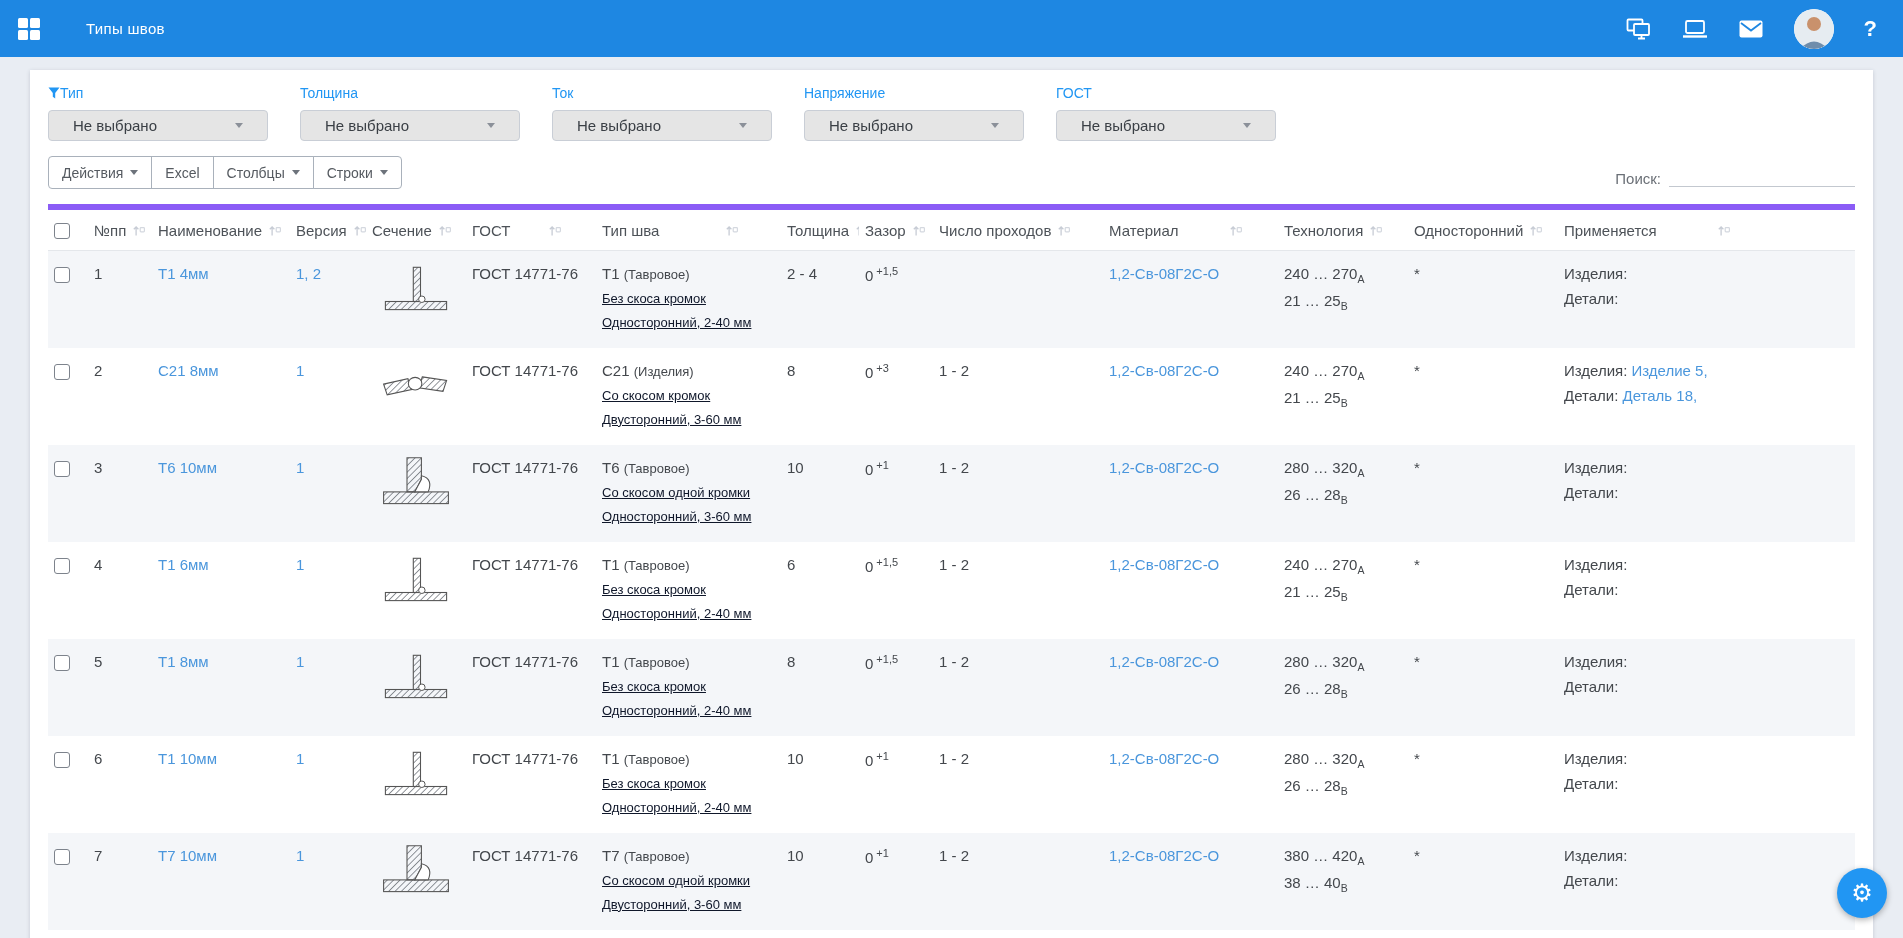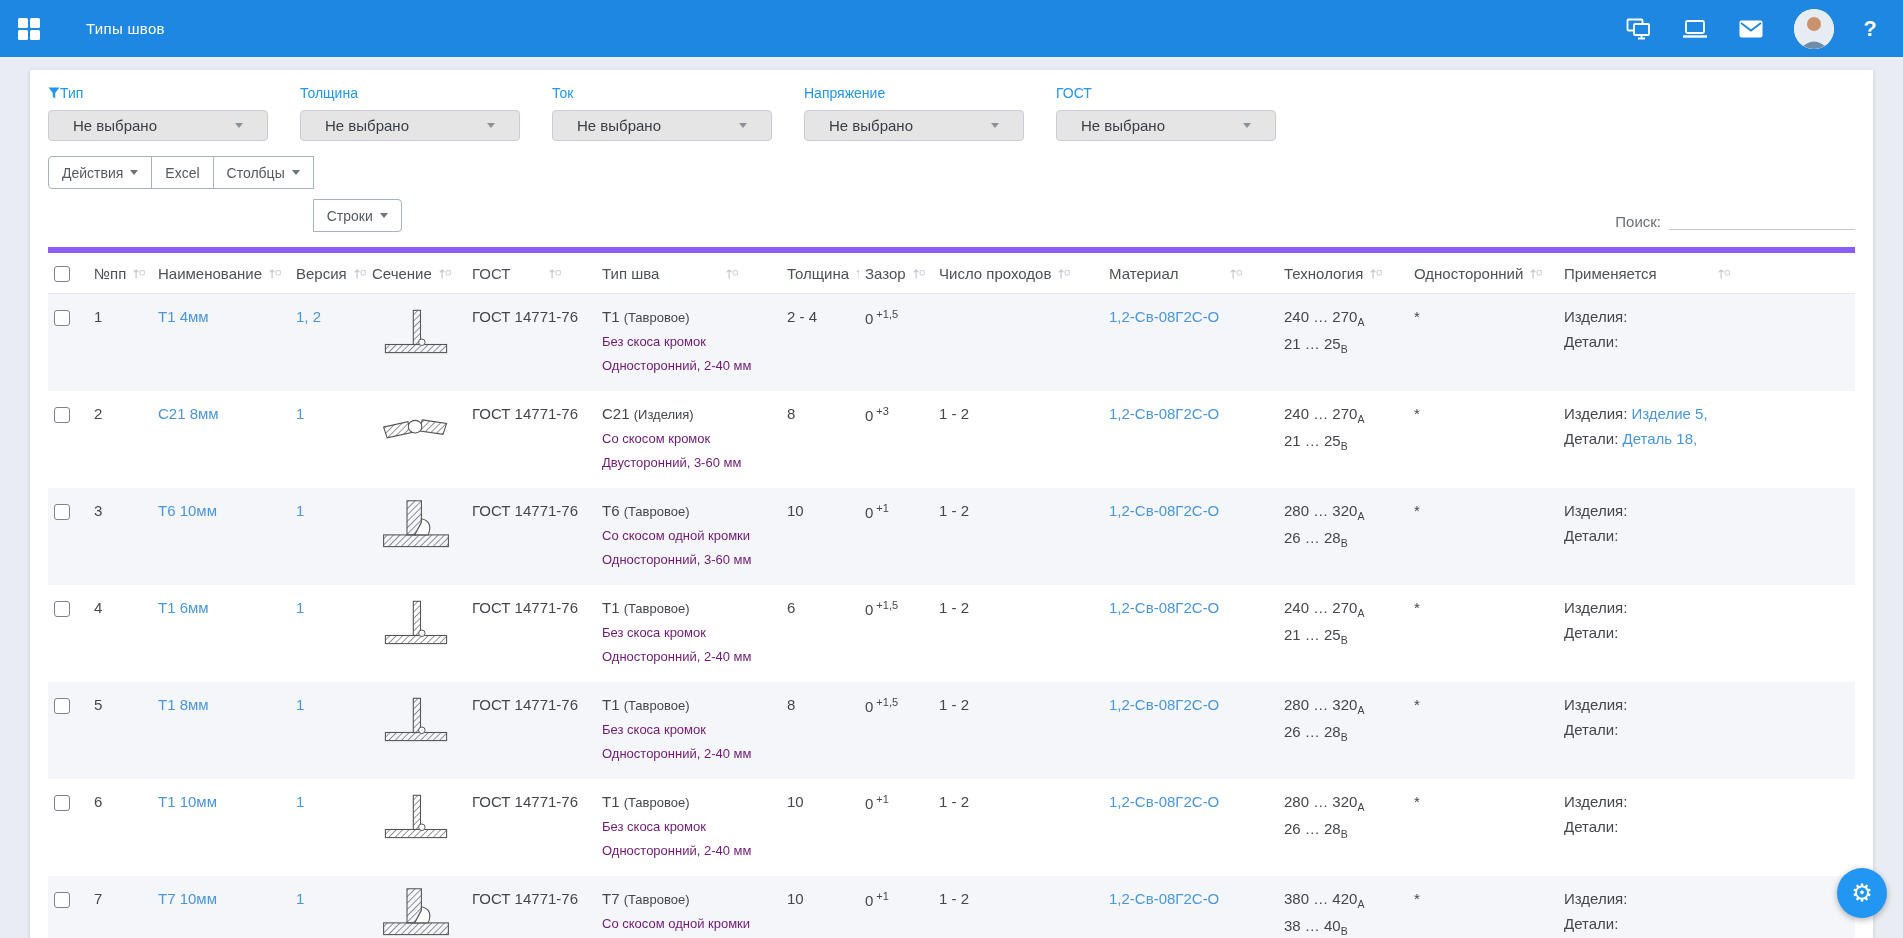--- a/index.html
+++ b/index.html
@@ -31,37 +31,37 @@
     font-size:15px; color:#3a3f45; background:#e5e5e5; cursor:pointer;}
   .caret{ width:0; height:0; border-left:4.5px solid transparent; border-right:4.5px solid transparent;
     border-top:5.5px solid #8b9099; }
   
   .toolbar{ margin-top:15px; display:flex; align-items:flex-end; }
   .btn-group{ display:flex; }
   .btn{ height:33px; background:#fff; border:1px solid #a9b1bb; color:#555a60;
     font-size:14px; padding:0 13px; display:inline-flex; align-items:center; gap:7px;
     margin-left:-1px; cursor:pointer; font-family:inherit;}
   .btn:first-child{ border-radius:4px 0 0 4px; margin-left:0;}
-  .btn:last-child{ border-radius:0 4px 4px 0;margin-top:43px;}
+  .btn:last-child{ border-radius:0 4px 4px 0;}
   .btn .caret{ border-top-color:#6d737b; }
   .search{ margin-left:auto; display:flex; align-items:flex-end; gap:8px;
     color:#6b7077; font-size:15px; padding-bottom:2px;}
   .search input{ width:186px; border:none; border-bottom:1px solid #c3c8cf; height:22px;
     font-size:15px; outline:none; font-family:inherit;}
   
   table{ margin-top:15px; width:100%; border-collapse:collapse; table-layout:fixed; }
   th{ border-top:6px solid #8b5cf6; border-bottom:1px solid #e4e7eb; font-weight:400;
     color:#4d5258; font-size:15px; padding:11px 6px; text-align:left; white-space:nowrap; overflow:hidden;}
   th .sort{ margin-left:6px; vertical-align:-2px; cursor:pointer;}
   td{ padding:14px 6px; vertical-align:top; font-size:15px; color:#43474c; }
   tr.data{ height:97px; }
   tr.data:nth-child(odd){ background:#f4f6f9; }
   a{ color:#4a96dc; text-decoration:none; cursor:pointer;}
   .seam-kind{ font-size:13px; }
-  .seam-desc{ font-size:13px; color:#701a75; margin-top:9px; }
+  .seam-desc{ font-size:13px; color:#0f172a; margin-top:9px;text-decoration:underline; }
   sup.gap{ font-size:11px; margin-left:3px; }
   sub.un{ font-size:10.5px; }
   .tech-line{ margin-bottom:7px; white-space:nowrap;}
   .apply-line{ margin-bottom:8px; white-space:nowrap; overflow:hidden;}
   .cb{ appearance:none; -webkit-appearance:none; width:16px; height:16px;
     border:1.6px solid #7d838c; border-radius:3px; background:#fff; cursor:pointer; vertical-align:middle;}
   td.section-cell{ text-align:center; padding-top:8px; }
   
   .fab{ position:absolute; width:50px; height:50px; border-radius:50%; background:#2196f3;
     right:16px; top:868px; display:flex; align-items:center; justify-content:center;

